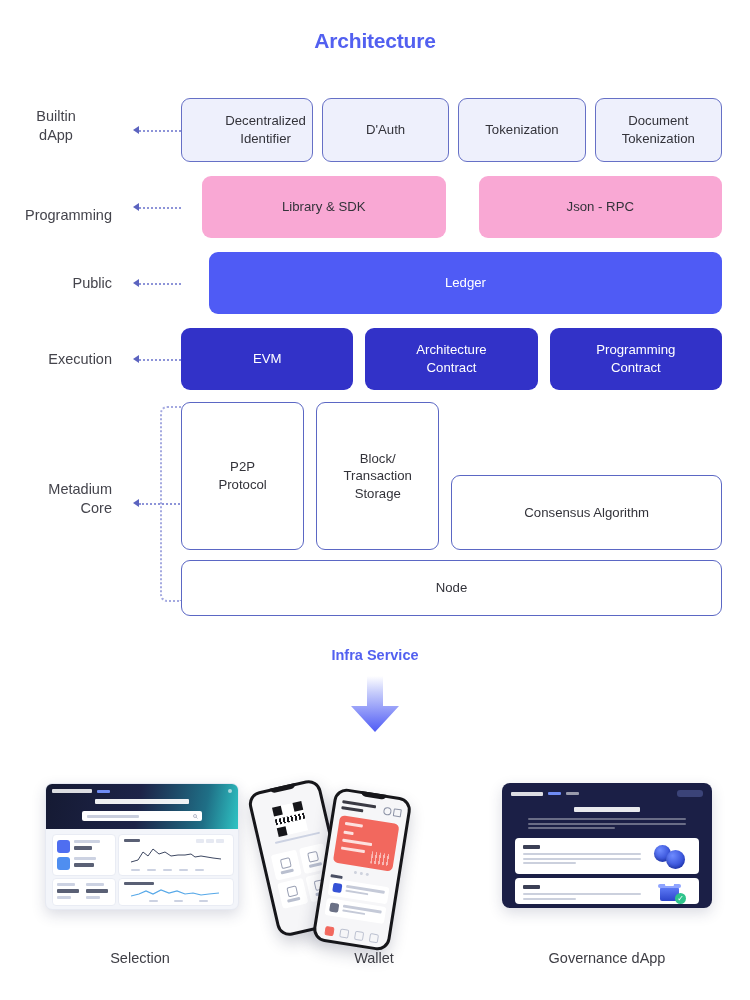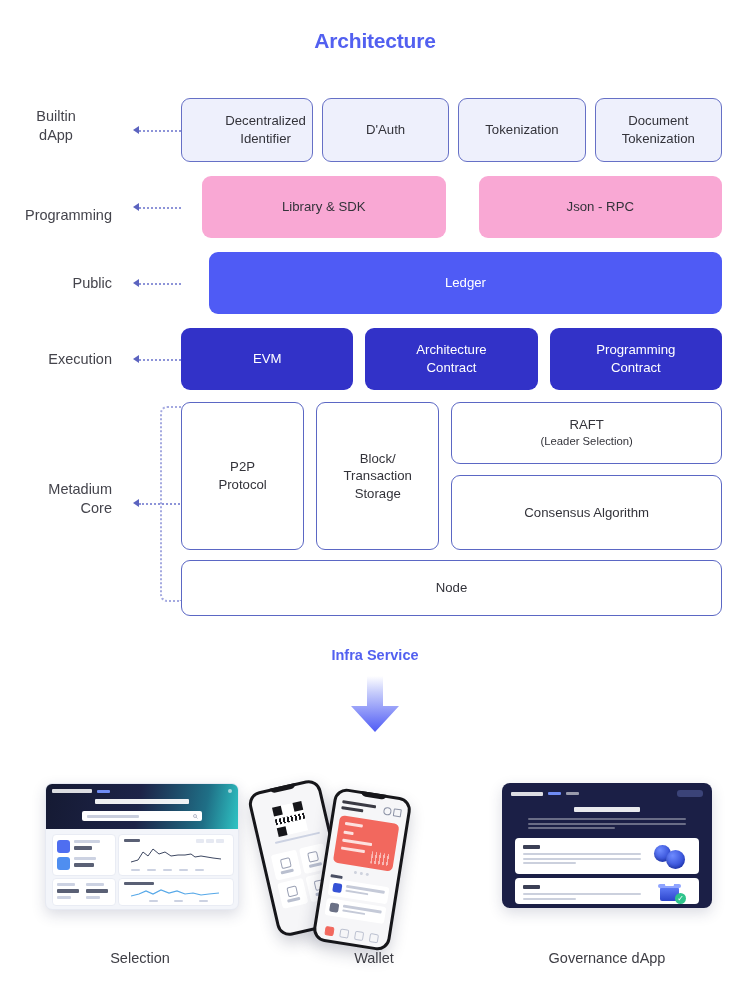--- a/index.html
+++ b/index.html
@@ -460,26 +460,20 @@
       </div>
       <div class="box white" style="flex:1;">
         <div>
           <span>Block/</span><br>
           <span>Transaction</span><br>
           <span>Storage</span>
         </div>
       </div>
       <div style="flex:2.48; display:flex; flex-direction:column; gap:11px;">
         <div style="display:flex; gap:11px; height:62px;">
-          <div class="box white" style="flex:1;">
-            <div>
-              <span>RAFT</span>
-              <span class="sub">(Leader Selection)</span>
-            </div>
-          </div>
         </div>
         <div class="box white" style="flex:1;">
           <span>Consensus Algorithm</span>
         </div>
       </div>
     </div>
 
     <div class="boxes" style="top:158px; height:56px;">
       <div class="box white" style="flex:1;">
         <span>Node</span>

